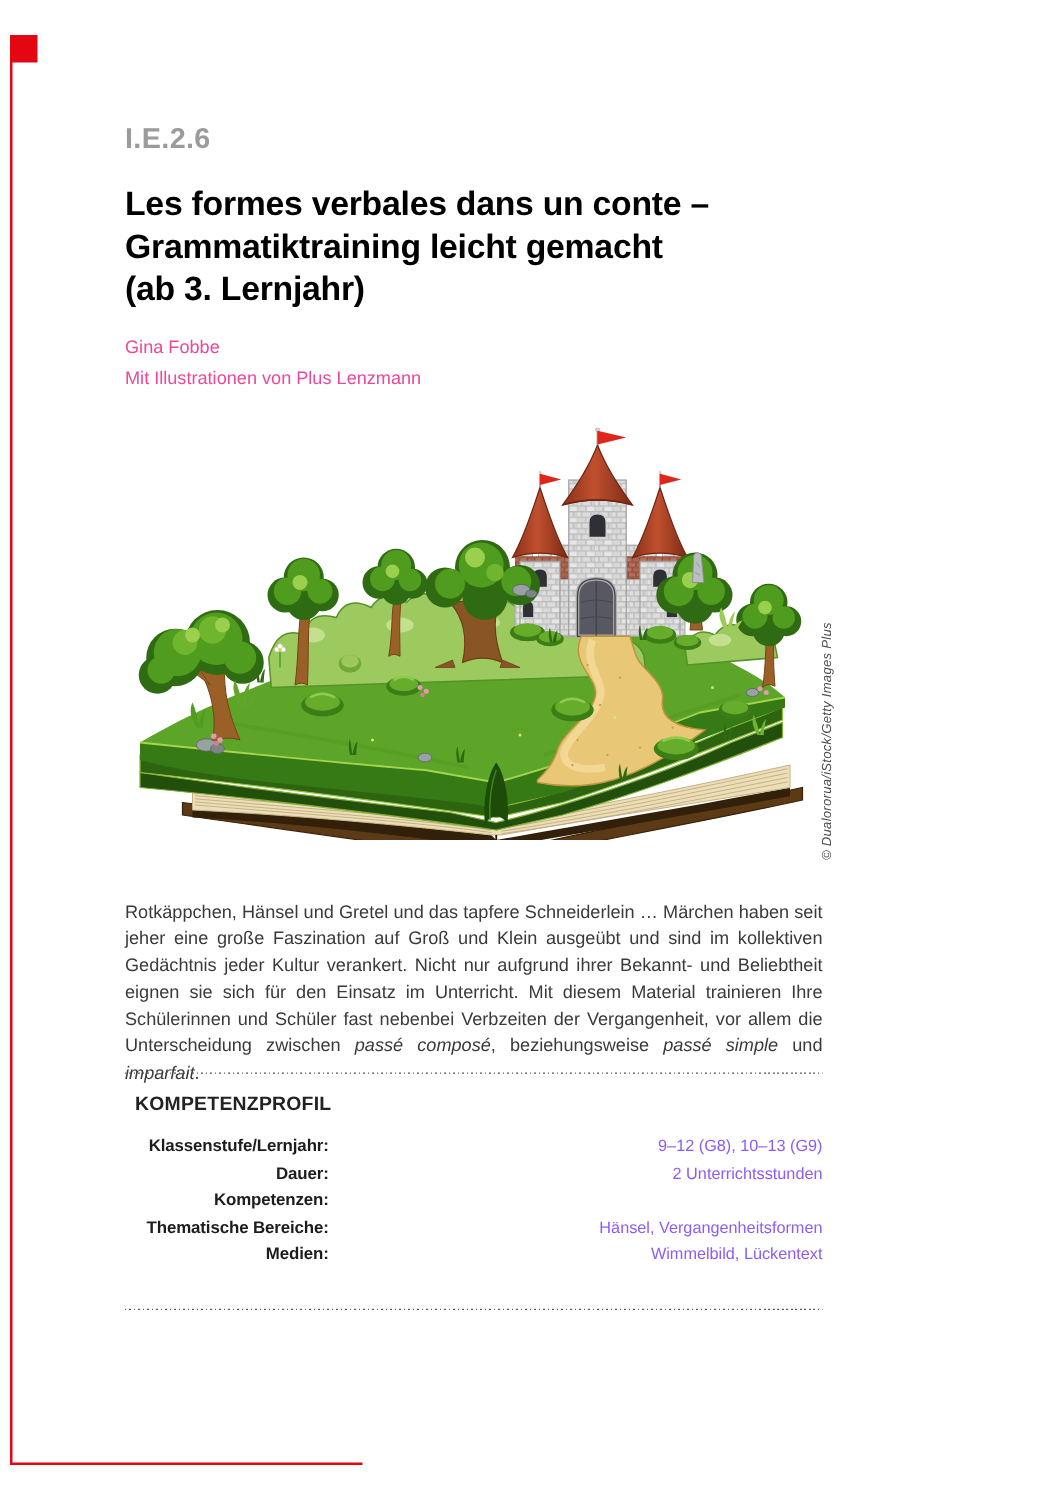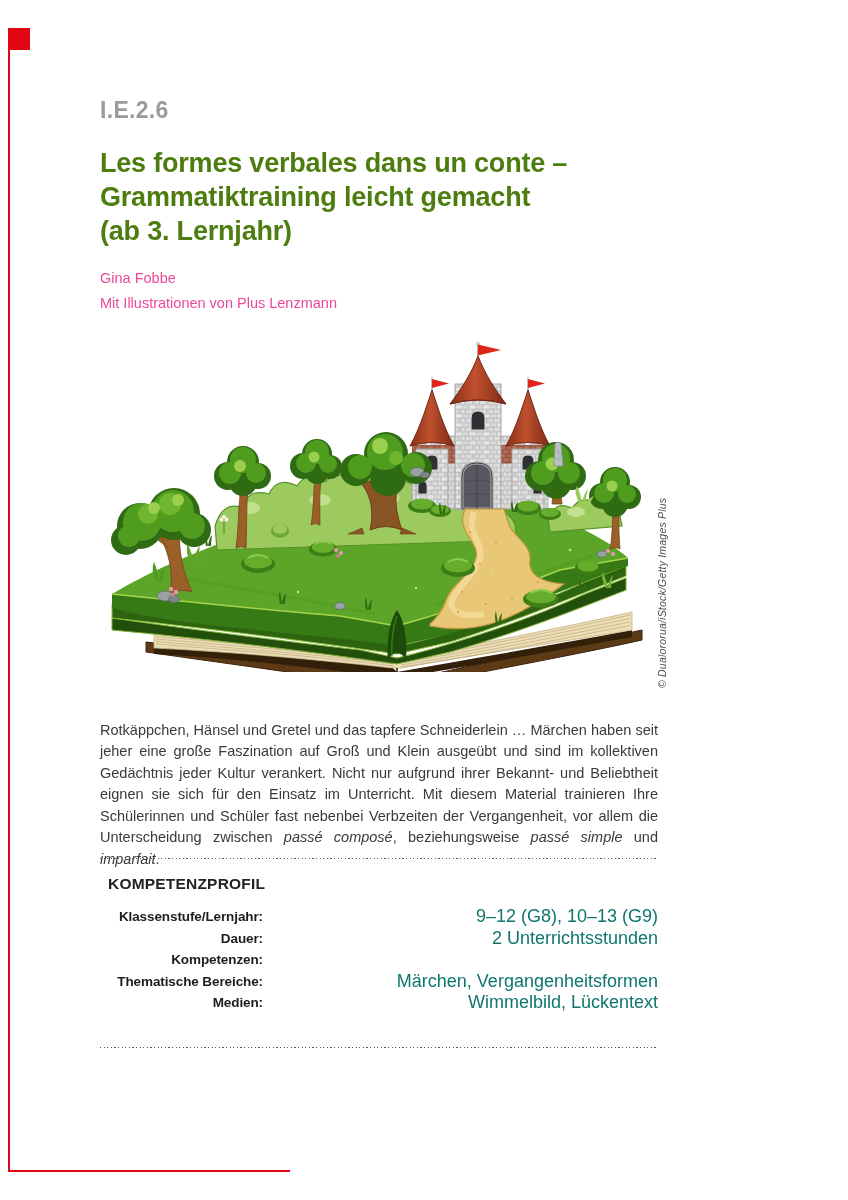--- a/index.html
+++ b/index.html
@@ -4,39 +4,39 @@
 <style>
   html,body{margin:0;padding:0;background:#fff;}
   .page{position:relative;width:848px;height:1200px;background:#ffffff;overflow:hidden;
         font-family:"Liberation Sans","DejaVu Sans",sans-serif;color:#3a3a39;border-radius:13px;}
   
   .mark-square{position:absolute;left:8px;top:28px;width:22px;height:22px;background:#e30613;}
   .mark-vline{position:absolute;left:8px;top:28px;width:1.5px;height:1144px;background:#e30613;}
   .mark-hline{position:absolute;left:8px;top:1170px;width:282px;height:1.5px;background:#e30613;}
   .code{position:absolute;left:100px;top:97px;font-size:23px;font-weight:700;color:#9b9b9b;letter-spacing:.3px;}
   .title{position:absolute;left:100px;top:146px;width:560px;font-size:27px;line-height:34px;
-         font-weight:700;color:#4d7c0f;letter-spacing:-.2px;}
+         font-weight:700;color:#000000;letter-spacing:-.2px;}
   .authors{position:absolute;left:100px;top:266px;font-size:14.5px;line-height:25px;color:#ec4899;}
   .illustration{position:absolute;left:110px;top:342px;width:550px;height:330px;}
   .credit{position:absolute;left:656px;top:688px;width:205px;transform:rotate(-90deg);
           transform-origin:0 0;font-size:10.5px;font-style:italic;color:#4d4d4c;letter-spacing:.2px;white-space:nowrap;}
   .intro{position:absolute;left:100px;top:705px;width:558px;font-size:14.5px;line-height:21.6px;
          text-align:justify;color:#3a3a39;}
   .intro i{font-style:italic;}
   .dotted{position:absolute;left:100px;width:558px;height:2px;
           background-image:repeating-linear-gradient(to right,#5a5a59 0 1.2px,transparent 1.2px 3.6px);
           background-position:0 0;background-size:100% 1.4px;background-repeat:no-repeat;}
   .dotted.top{top:858px;}
   .dotted.bottom{top:1047px;}
   .profile-heading{position:absolute;left:108px;top:875px;font-size:15.5px;font-weight:700;
                    color:#222221;letter-spacing:.2px;}
   .profile-table{position:absolute;left:108px;top:906px;width:550px;text-align:right;}
   .prow{display:grid;grid-template-columns:155px 1fr;line-height:21.5px;}
   .plabel{font-weight:700;font-size:13.5px;color:#1d1d1b;letter-spacing:-.1px;}
-  .pvalue{font-size:18px;color:#0f766e;}
+  .pvalue{font-size:13px;color:#8b5cf6;}
 </style>
 </head>
 <body>
 
 <div class="page">
 
   <div class="mark-square"></div>
   <div class="mark-vline"></div>
   <div class="mark-hline"></div>
 
@@ -386,21 +386,21 @@
       </div>
       <div class="prow">
         <span class="plabel">Dauer:</span>
         <span class="pvalue">2 Unterrichtsstunden</span>
       </div>
       <div class="prow">
         <span class="plabel">Kompetenzen:</span>
       </div>
       <div class="prow">
         <span class="plabel">Thematische Bereiche:</span>
-        <span class="pvalue">Märchen, Vergangenheitsformen</span>
+        <span class="pvalue">Hänsel, Vergangenheitsformen</span>
       </div>
       <div class="prow">
         <span class="plabel">Medien:</span>
         <span class="pvalue">Wimmelbild, Lückentext</span>
       </div>
     </div>
 
   <div class="dotted bottom"></div>
 
 </div>

